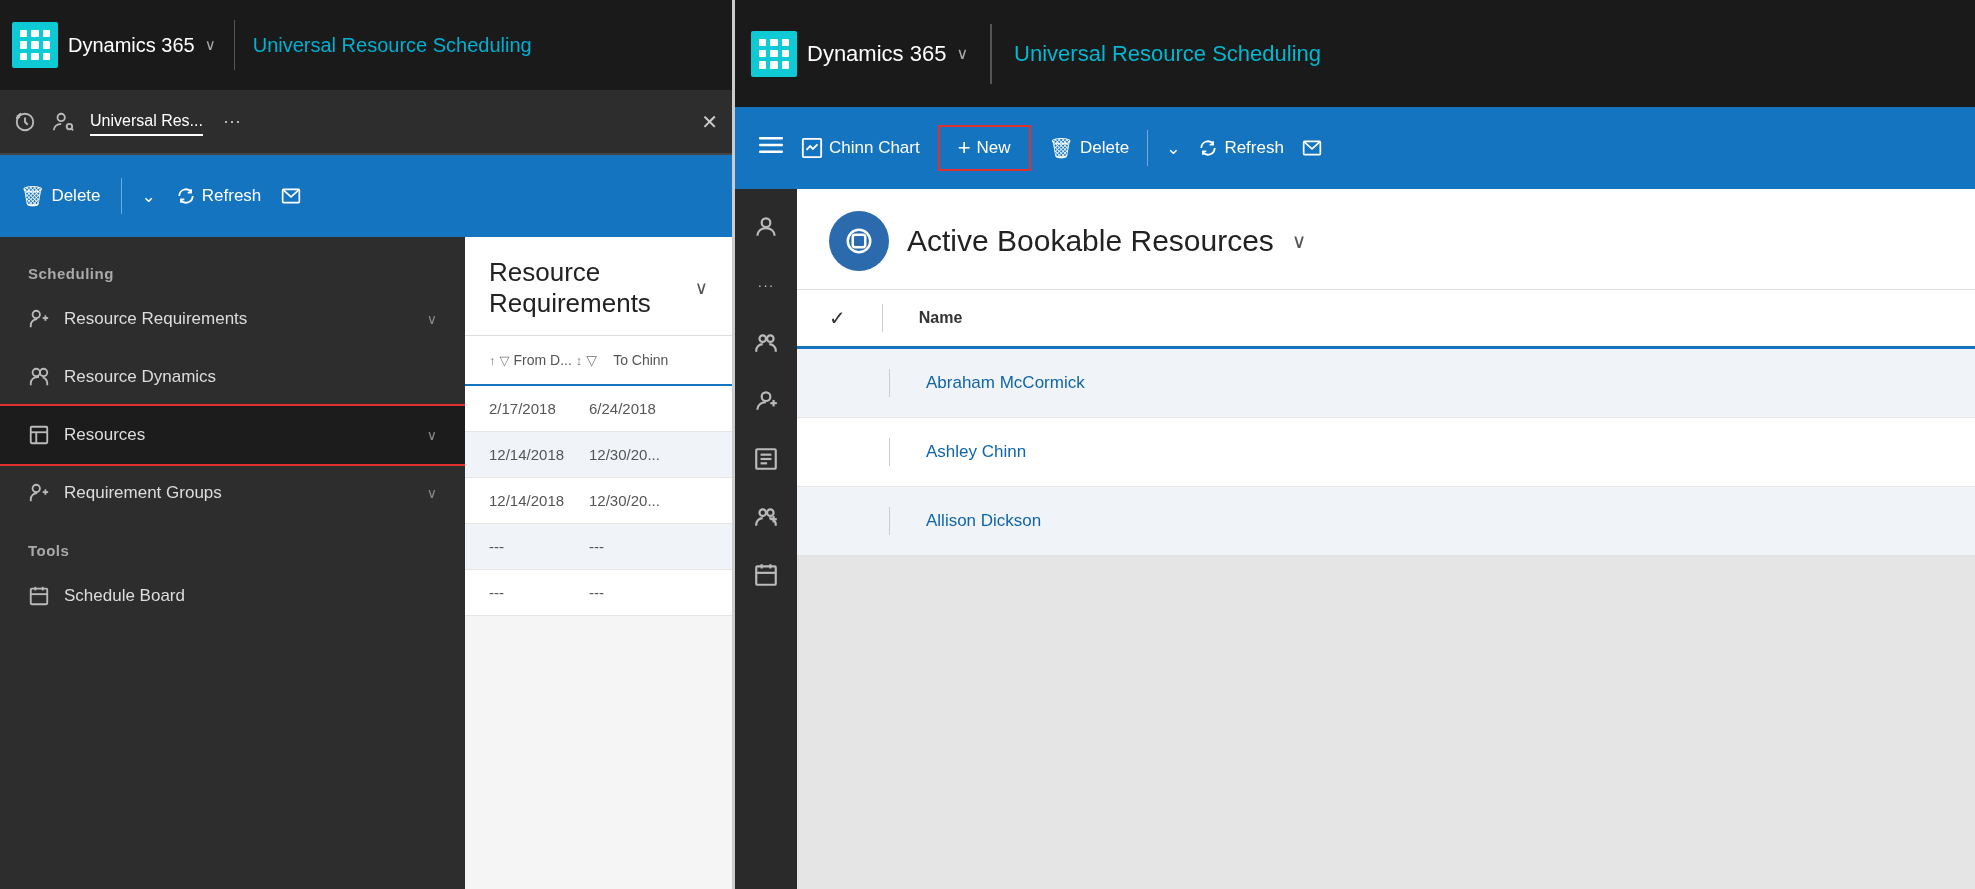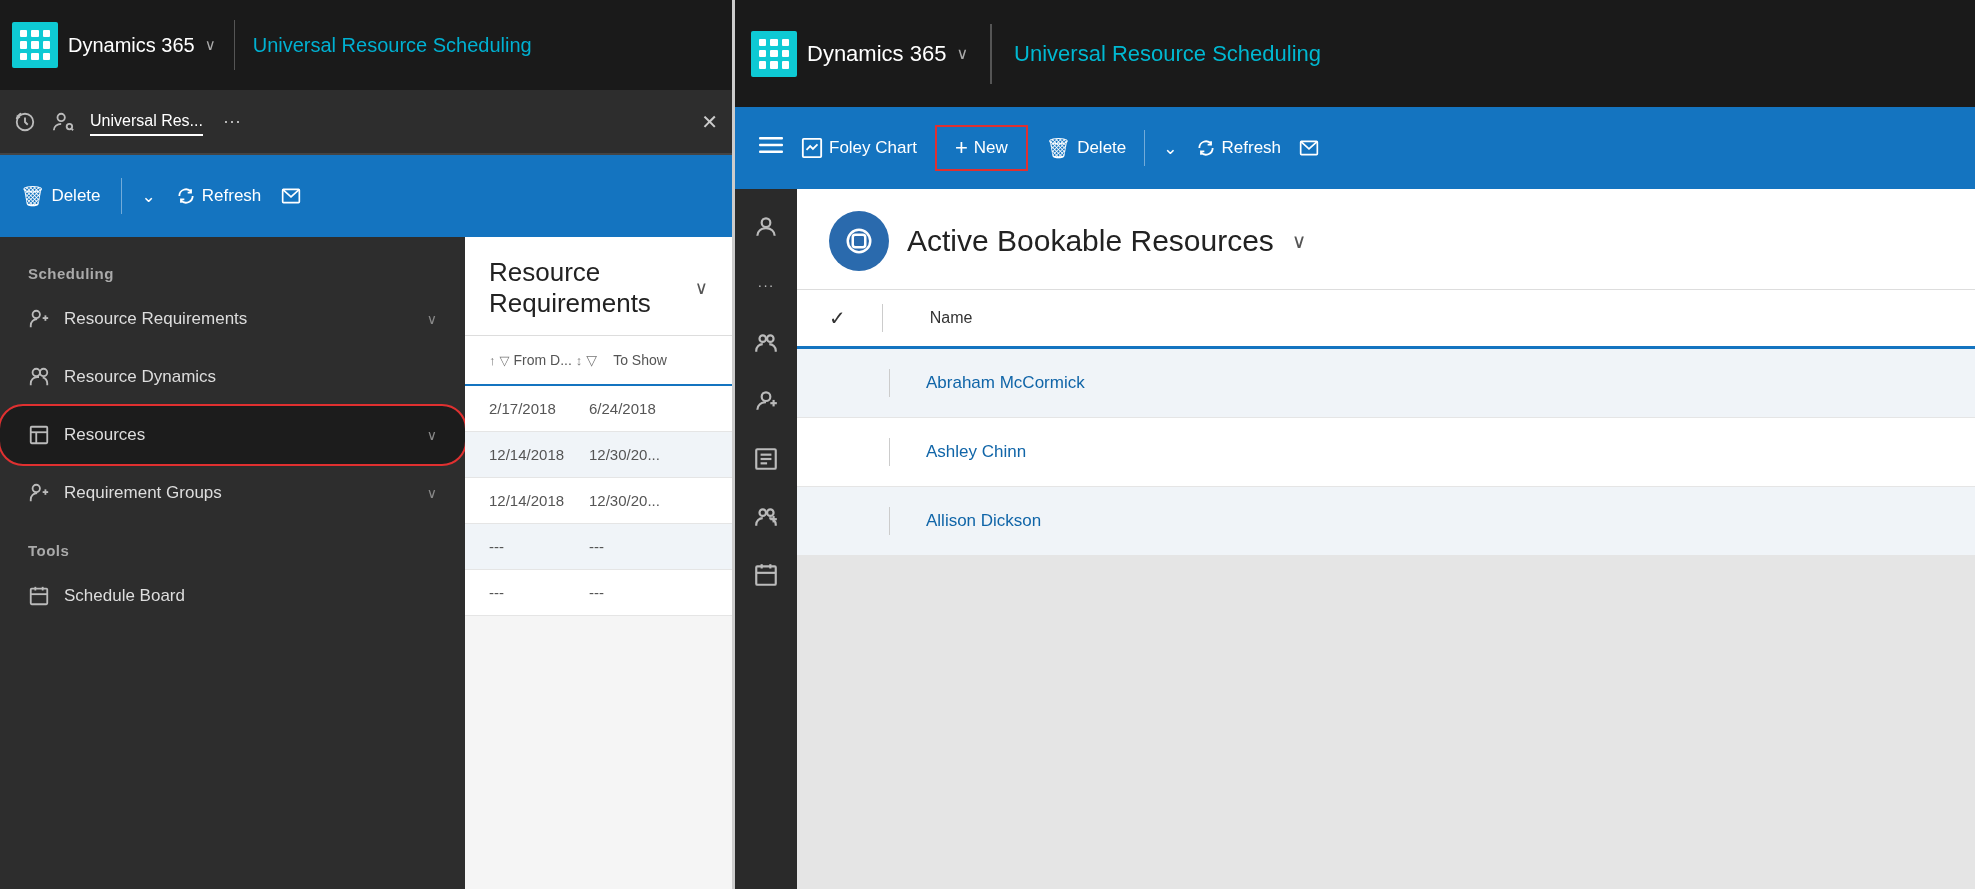--- a/index.html
+++ b/index.html
@@ -318,21 +318,21 @@
     }
     .res-table-header {
       background: #fff;
       border-bottom: 3px solid #1474c0;
       display: flex;
       align-items: center;
       padding: 14px 32px;
       gap: 20px;
     }
     .res-check { font-size: 20px; color: #333; }
-    .res-col-name { font-size: 16px; color: #333; font-weight: 400; margin-left: 11px; }
+    .res-col-name { font-size: 16px; color: #333; font-weight: 700; }
     .res-row {
       display: flex;
       align-items: center;
       padding: 20px 32px;
       border-bottom: 1px solid #e5e5e5;
       font-size: 17px;
       cursor: pointer;
       gap: 20px;
     }
     .res-row:nth-child(even) { background: #f0f4f8; }
@@ -430,21 +430,21 @@
       <div class="nav-item">
         <svg width="22" height="22" viewBox="0 0 24 24" fill="none" stroke="#bbb" stroke-width="2">
             <circle cx="9" cy="7" r="4"></circle>
             <path d="M3 21v-2a7 7 0 0 1 7-7h2"></path>
             <circle cx="17" cy="7" r="4"></circle>
             <path d="M21 21v-2a7 7 0 0 0-5-6.7"></path>
           </svg>
         <span>Resource Dynamics</span>
       </div>
 
-      <div class="nav-item active" style="outline: 2px solid #e03030; border-radius: 23px;">
+      <div class="nav-item active" style="outline: 2px solid #e03030;">
         <svg width="22" height="22" viewBox="0 0 24 24" fill="none" stroke="#bbb" stroke-width="2">
             <rect x="3" y="3" width="18" height="18" rx="1"></rect>
             <line x1="3" y1="9" x2="21" y2="9"></line>
             <line x1="9" y1="21" x2="9" y2="9"></line>
           </svg>
         <span>Resources</span>
         <span class="nav-chevron">∨</span>
       </div>
 
       <div class="nav-item">
@@ -481,21 +481,21 @@
 
       <div class="table-header">
         <div class="col-header">
           <span style="font-size:13px;color:#777">↑</span>
           <span style="font-size:13px;color:#777">▽</span>
           <span>From D...</span>
           <span class="col-sort">↕</span>
           <span class="col-filter">▽</span>
         </div>
         <div class="col-header">
-          <span>To Show</span>
+          <span>To Chinn</span>
         </div>
       </div>
 
       <div class="table-body">
         <div class="table-row">
           <div class="table-cell date">2/17/2018</div>
           <div class="table-cell date">6/24/2018</div>
         </div>
         <div class="table-row">
           <div class="table-cell date">12/14/2018</div>
@@ -544,21 +544,21 @@
           <rect y="4" width="24" height="2.5" rx="1"></rect>
           <rect y="10.75" width="24" height="2.5" rx="1"></rect>
           <rect y="17.5" width="24" height="2.5" rx="1"></rect>
         </svg>
     </div>
     <div class="toolbar-btn">
       <svg width="22" height="22" viewBox="0 0 24 24" fill="none" stroke="white" stroke-width="2">
           <rect x="2" y="2" width="20" height="20" rx="1"></rect>
           <polyline points="6,14 10,10 13,13 18,8"></polyline>
         </svg>
-      <span>Foley Chart</span>
+      <span>Chinn Chart</span>
     </div>
     <div class="toolbar-btn-new" style="border: 2.5px solid #e03030;">
       <span style="font-size:22px;color:#fff;">+</span>
       <span>New</span>
     </div>
     <div class="toolbar-btn">
       <span style="font-size:20px;">🗑</span>
       <span>Delete</span>
     </div>
     <div style="width:1px;background:rgba(255,255,255,0.4);height:36px;"></div>

